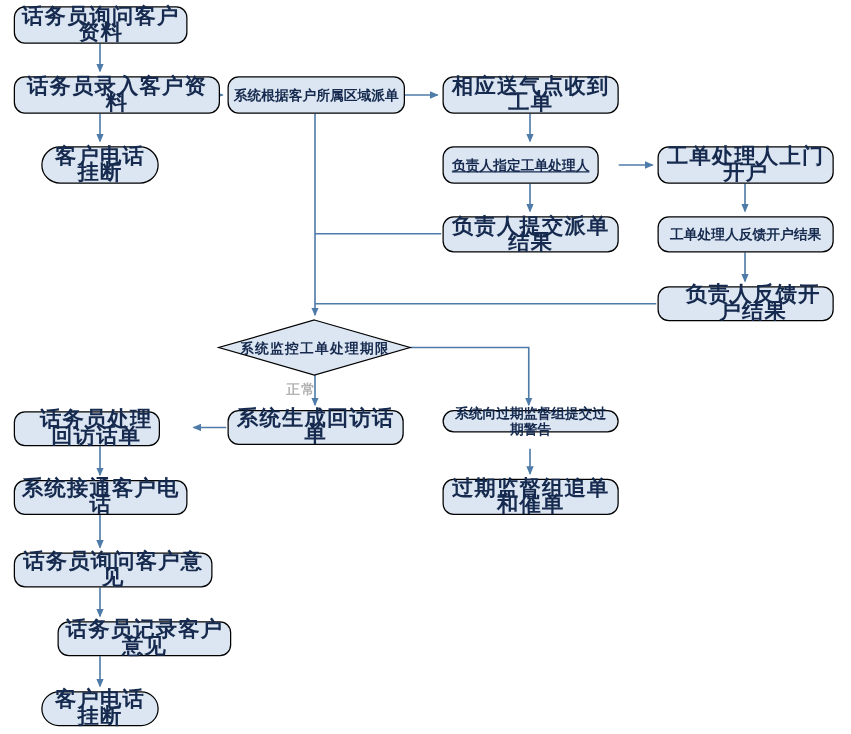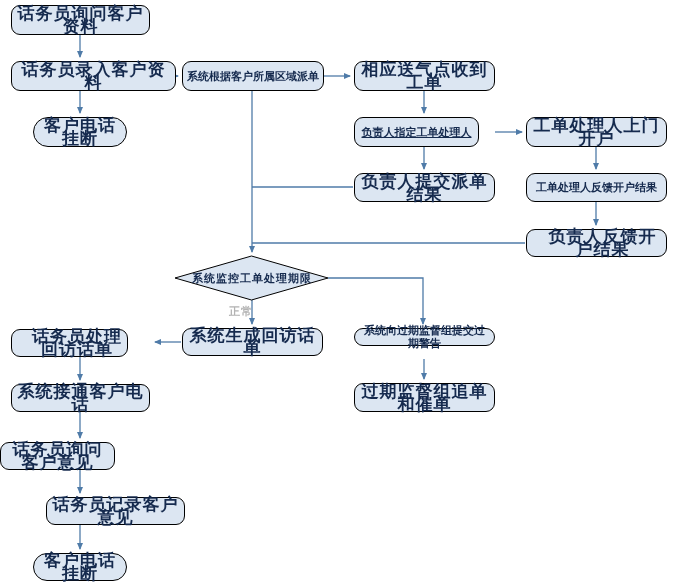--- a/index.html
+++ b/index.html
@@ -115,17 +115,17 @@
 
   <div class="diamond-label" style="left:182px; top:265px; width:140px; height:27px;">系统监控工单处理期限</div>
   <div class="edge-label" style="left:229px; top:304px;">正常</div>
 
   <div class="node" style="left:182px; top:328px; width:141px; height:28px;">系统生成回访话单</div>
   <div class="node small" style="left:354px; top:328px; width:141px; height:18px;">系统向过期监督组提交过期警告</div>
   <div class="node" style="left:354px; top:383px; width:141px; height:29px;">过期监督组追单和催单</div>
 
   <div class="node" style="left:11px; top:329px; width:117px; height:28px;padding-left:19px;">话务员处理回访话单</div>
   <div class="node" style="left:11px; top:384px; width:139px; height:28px;">系统接通客户电话</div>
-  <div class="node" style="left:0; top:442px; width:115px; height:28px;">话务员询问客户意见</div>
+  <div class="node" style="left:11px; top:442px; width:159px; height:28px;">话务员询问客户意见</div>
   <div class="node" style="left:11px; top:497px; width:139px; height:28px;margin-left:35px;">话务员记录客户意见</div>
   <div class="node stadium" style="left:33px; top:553px; width:94px; height:28px;">客户电话挂断</div>
 
 </div>
 
 </body></html>

